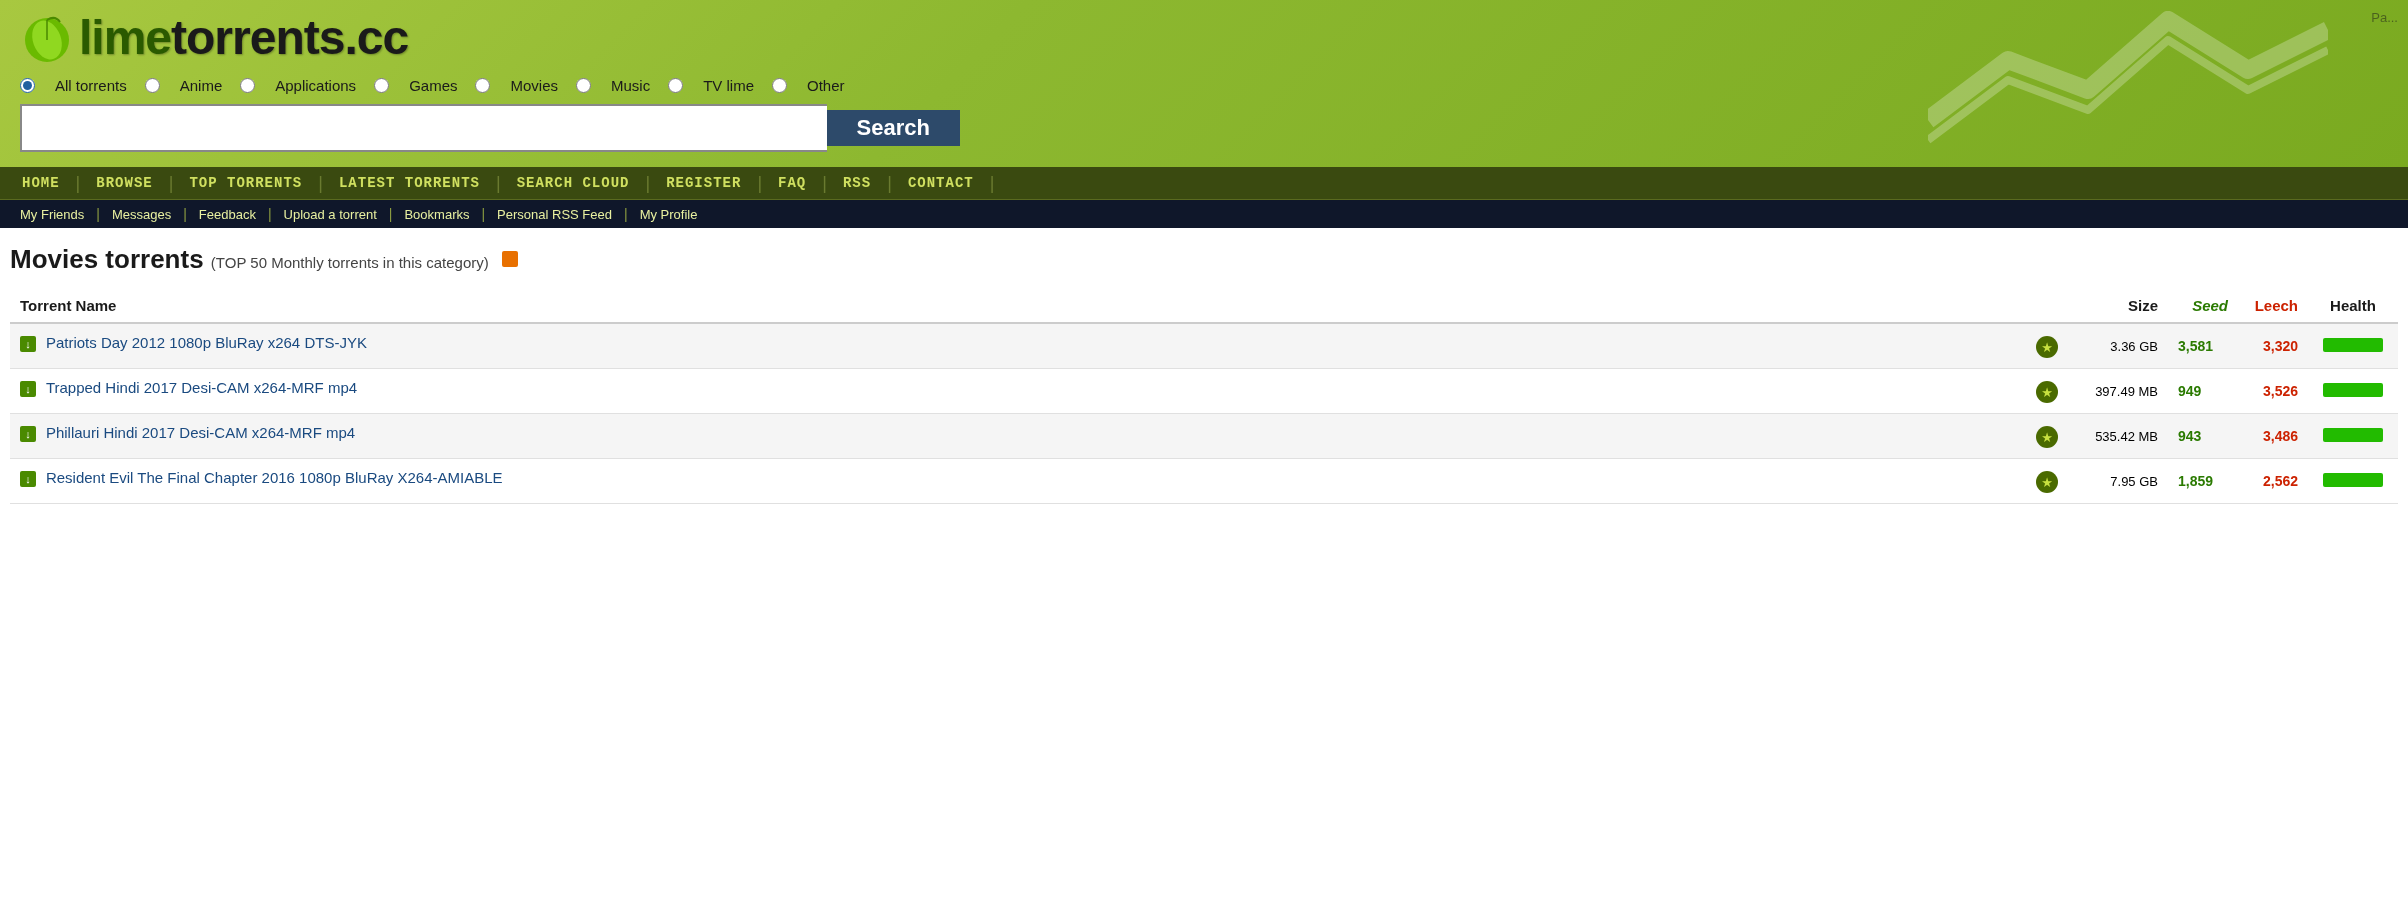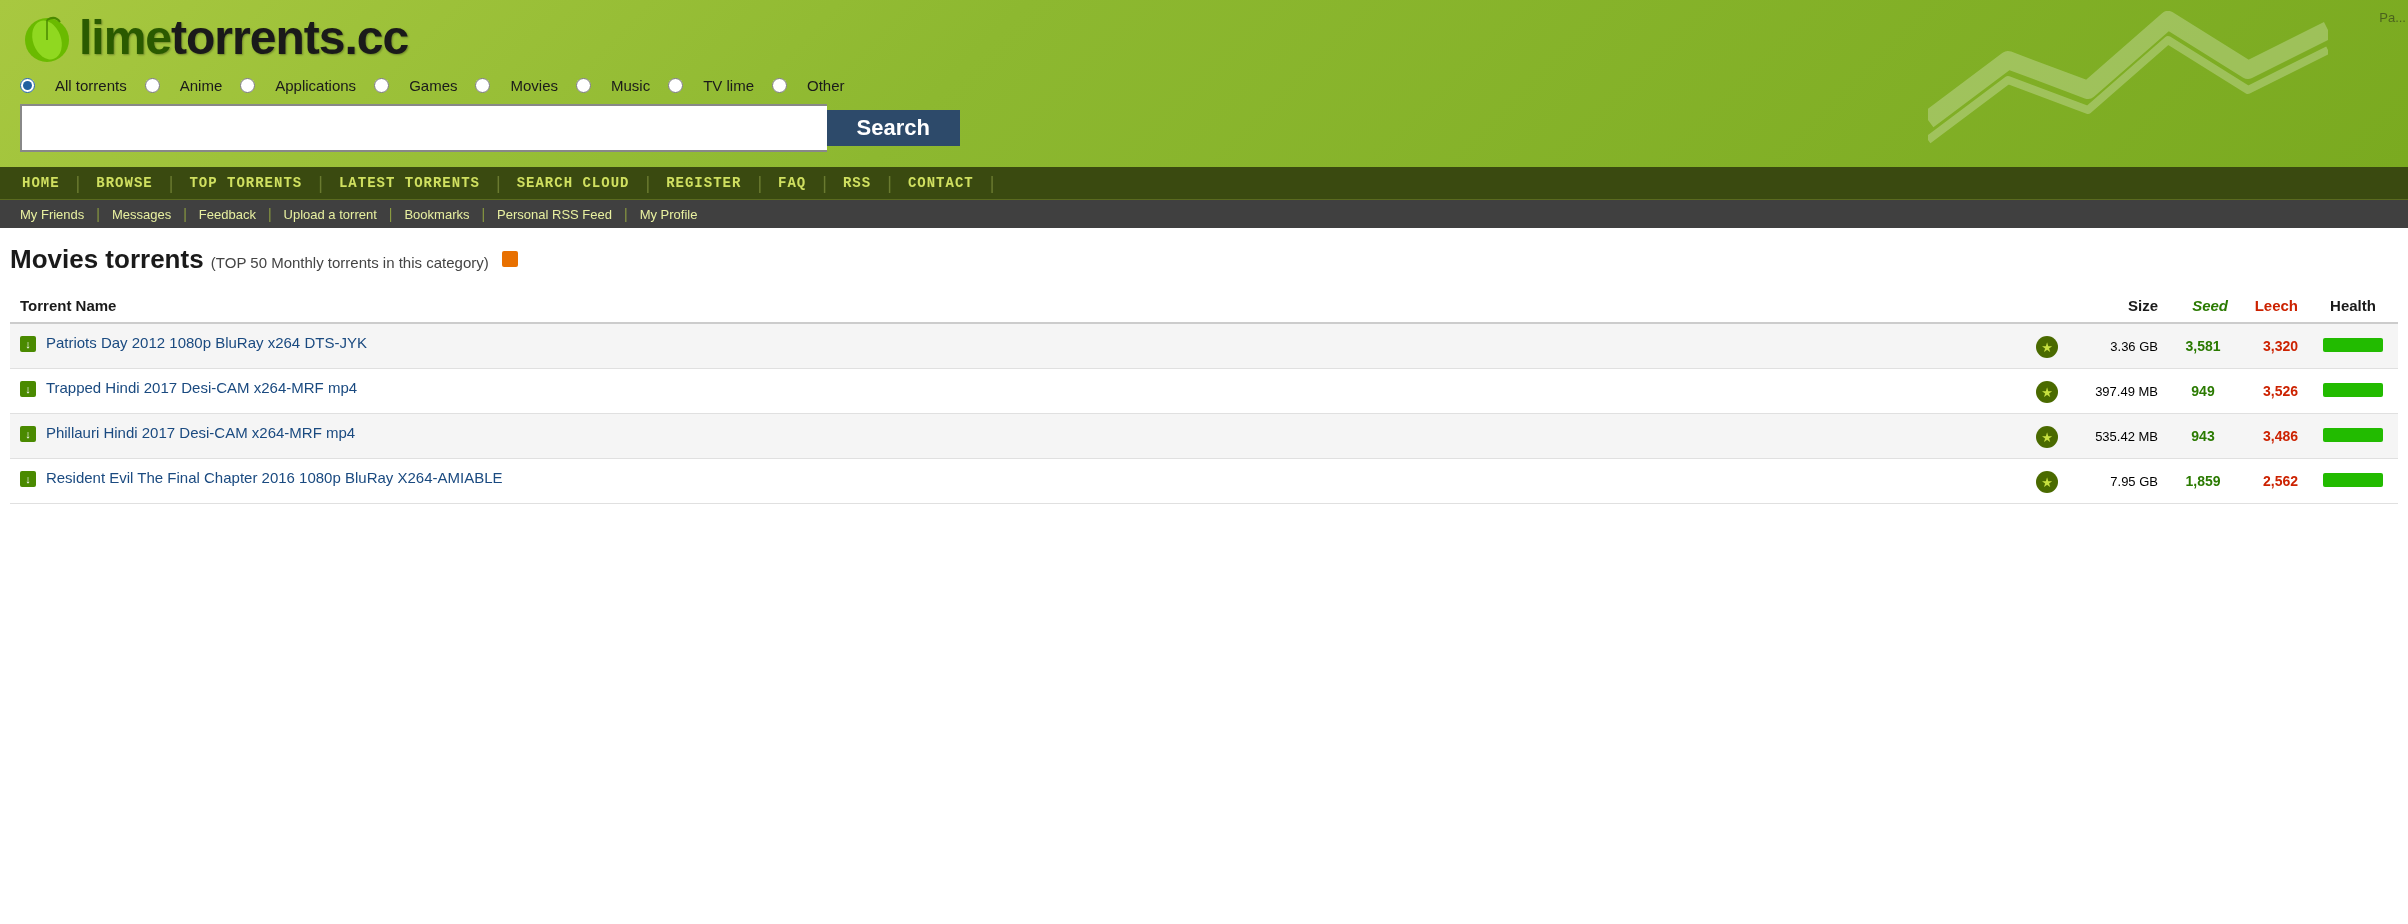--- a/index.html
+++ b/index.html
@@ -116,21 +116,21 @@
       text-transform: uppercase;
     }
     .nav-sep {
       color: #6a7a30;
       font-size: 18px;
       padding: 0 2px;
     }
 
     
     .sec-nav {
-      background: #404040;
+      background: #0f172a;
       padding: 6px 10px;
       display: flex;
       align-items: center;
       gap: 0;
       border-top: 1px solid #5a6a20;
     }
     .sec-nav a {
       color: #e8f0a0;
       text-decoration: none;
       font-size: 13px;
@@ -199,21 +199,21 @@
     }
     .torrent-table tbody td.col-name {
       color: #1a4a80;
     }
     .torrent-table tbody td.col-name a {
       color: #1a4a80;
       text-decoration: none;
       font-size: 15px;
     }
     .torrent-table tbody td.col-size { text-align: right; font-size: 13px; }
-    .torrent-table tbody td.col-seed { text-align: center; color: #2a7a00; font-weight: bold; }
+    .torrent-table tbody td.col-seed { text-align: left; color: #2a7a00; font-weight: bold; }
     .torrent-table tbody td.col-leech { text-align: right; color: #cc2200; font-weight: bold; }
     .torrent-table tbody td.col-health { text-align: center; }
 
     .dl-icon {
       display: inline-block;
       width: 16px;
       height: 16px;
       background: #4a8a00;
       border-radius: 2px;
       margin-right: 6px;
@@ -254,21 +254,21 @@
       width: 60px;
       height: 14px;
       background: #22bb00;
       border-radius: 2px;
     }
 
     
     .top-right-text {
       position: absolute;
       top: 10px;
-      right: 2px;
+      right: 10px;
       color: #1a1a1a;
       font-size: 13px;
       opacity: 0.5;
     }
   </style>
 </head>
 <body>
 
 <div class="header">
   <svg class="header-bg-shape" viewBox="0 0 400 160" xmlns="http://www.w3.org/2000/svg">

